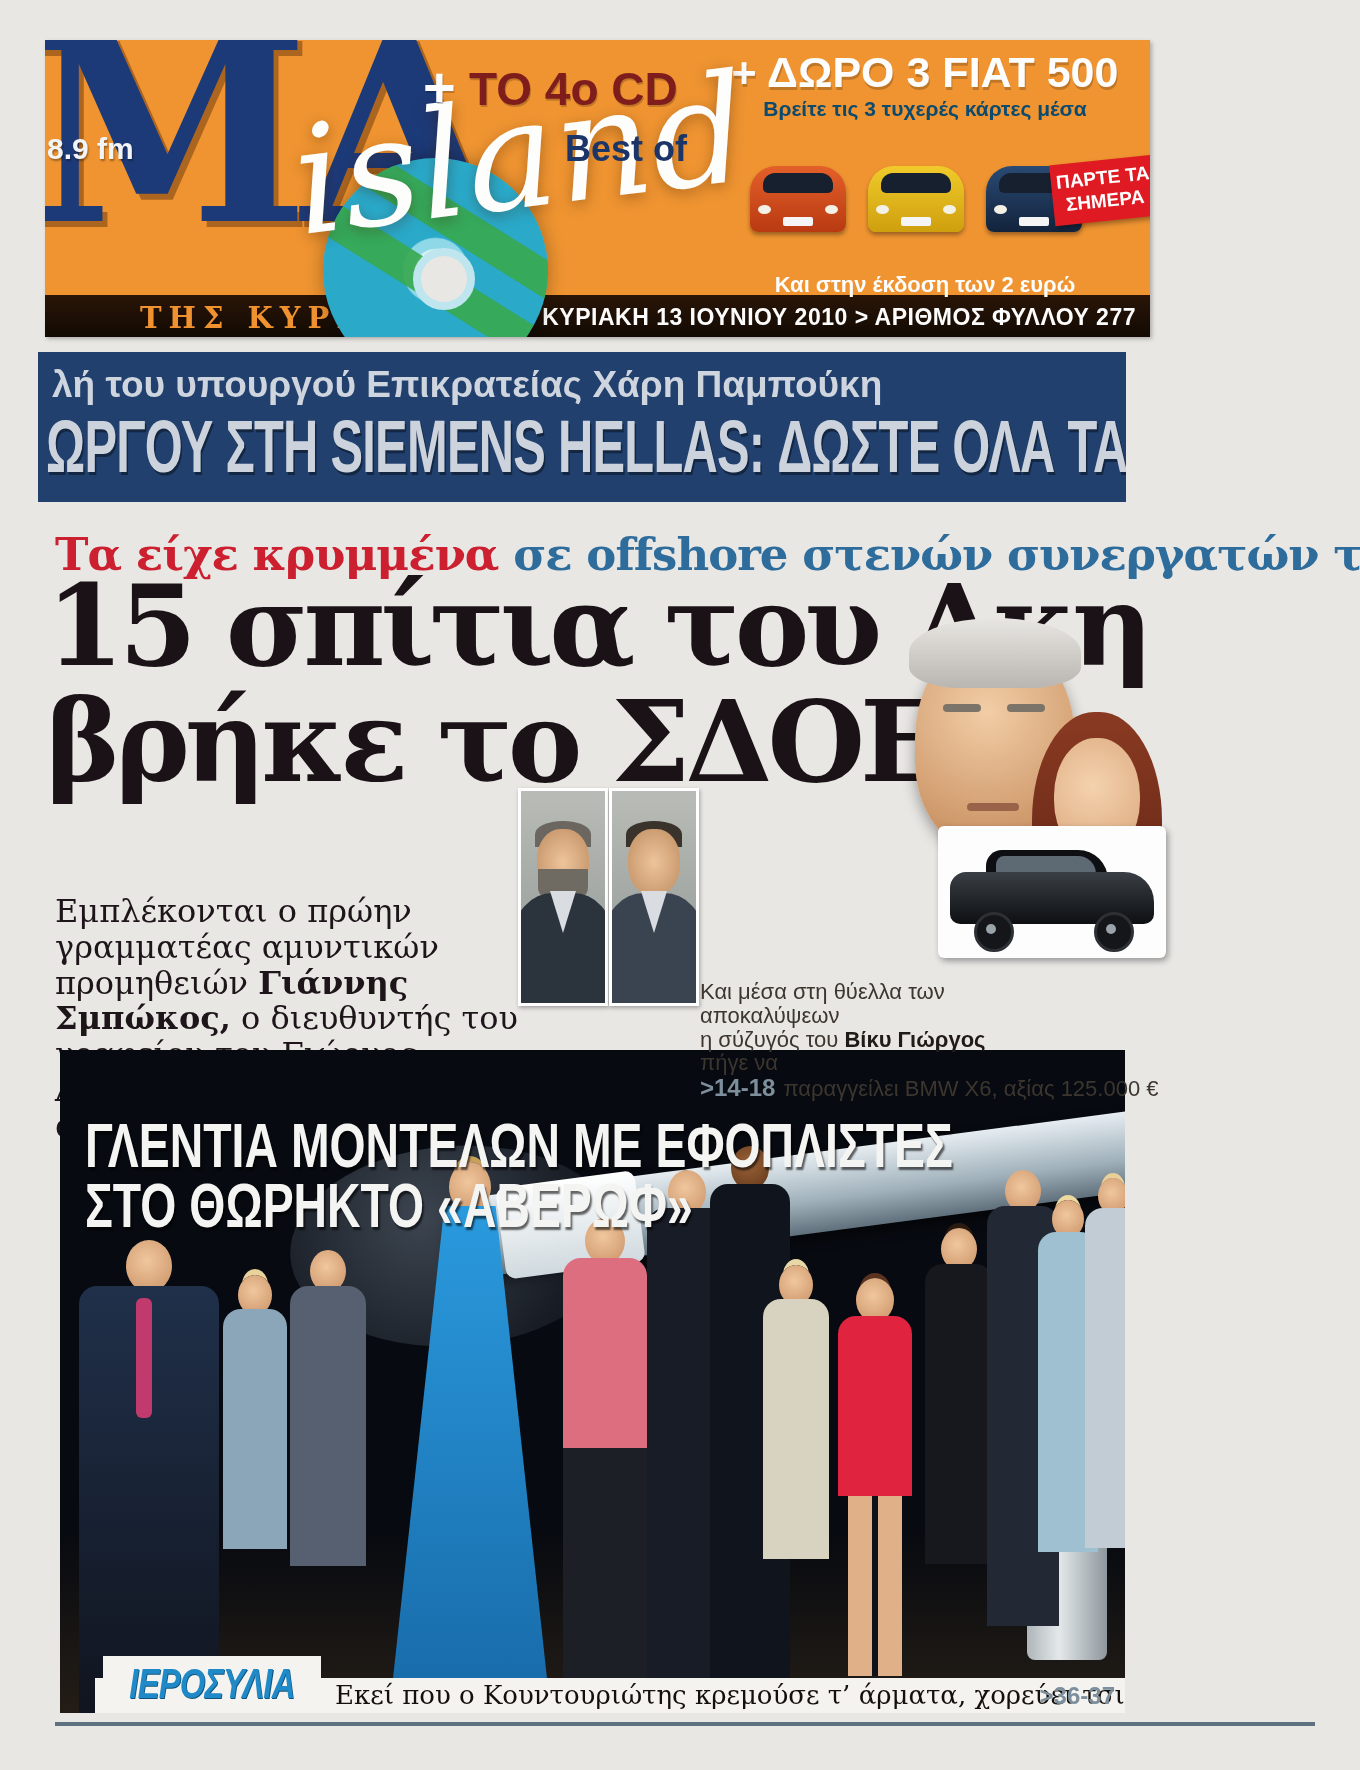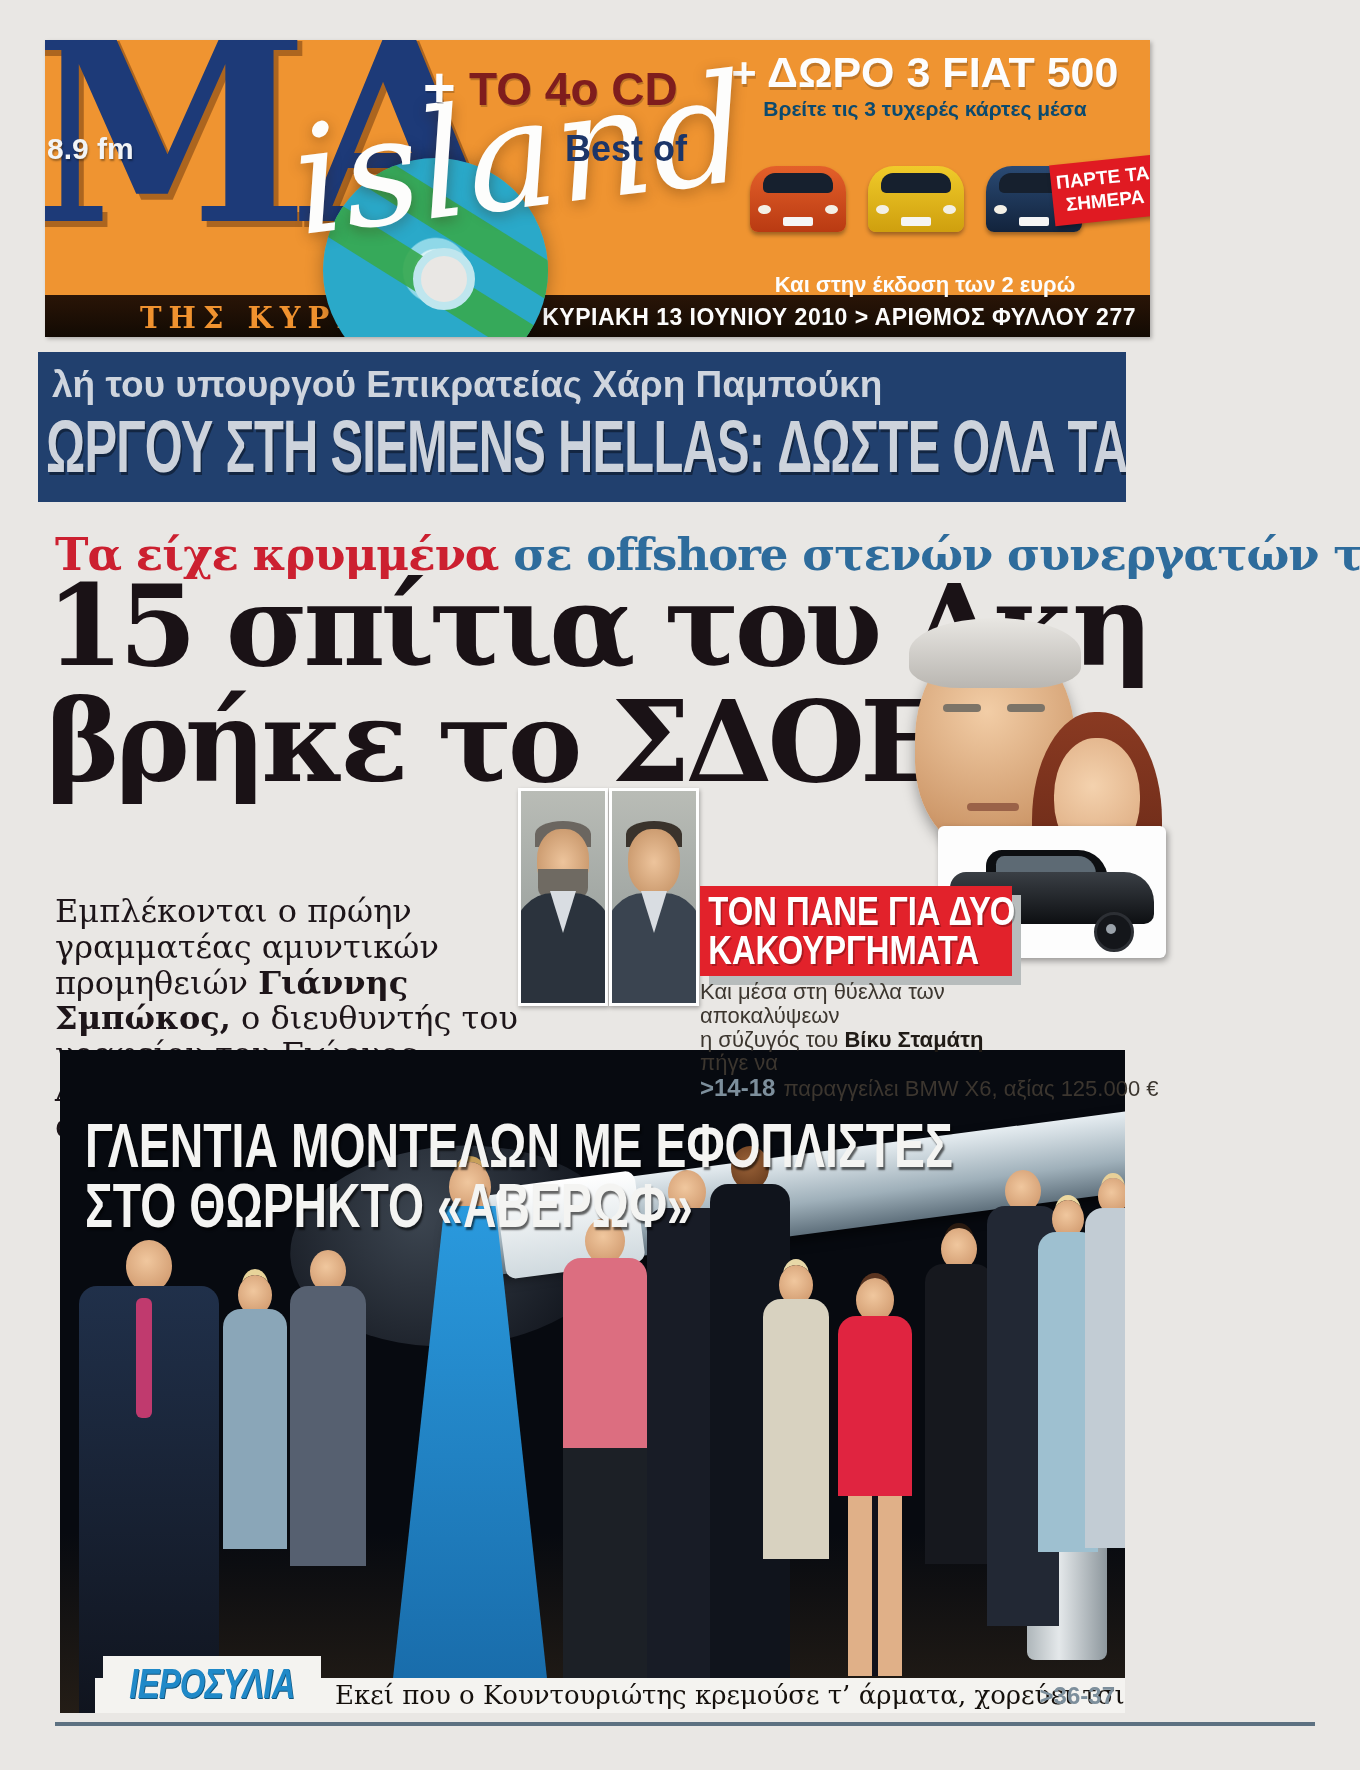--- a/index.html
+++ b/index.html
@@ -210,27 +210,23 @@
     <div class="win"></div>
     <div class="body"></div>
     <div class="wheel" style="left:36px;">
         <div class="hub"></div>
       </div>
     <div class="wheel" style="left:156px;">
         <div class="hub"></div>
       </div>
   </div>
 
-  <div id="felony-box">
-    <span class="cond">ΤΟΝ ΠΑΝΕ ΓΙΑ ΔΥΟ</span><br>
-    <span class="cond">ΚΑΚΟΥΡΓΗΜΑΤΑ</span>
-  </div>
   <div id="felony-cap">
     <div>Και μέσα στη θύελλα των αποκαλύψεων</div>
-    <div><span>η σύζυγός του </span><b>Βίκυ Σταμάτη</b><span> πήγε να</span></div>
+    <div><span>η σύζυγός του </span><b>Βίκυ Γιώργος</b><span> πήγε να</span></div>
     <div id="ref-1418-row"><span id="felony-ref">&gt;14-18</span><span>παραγγείλει BMW X6, αξίας 125.000 €</span></div>
   </div>
 
   <div id="party">
     <div id="turret"></div>
     <div id="barrel">
         <div class="band"></div>
       </div>
 
     <div class="person" style="left:14px;top:190px;width:150px;">

